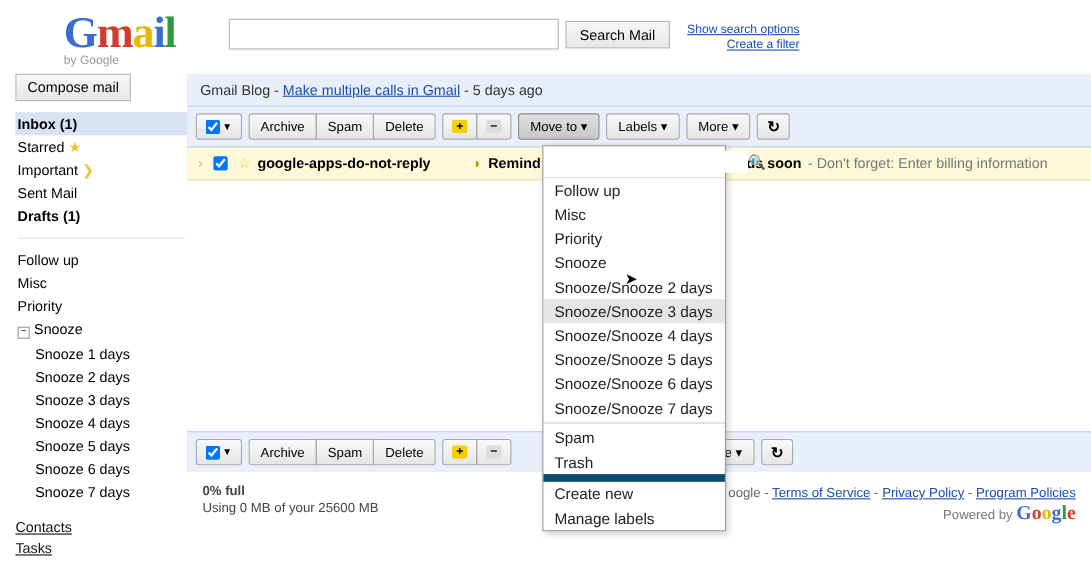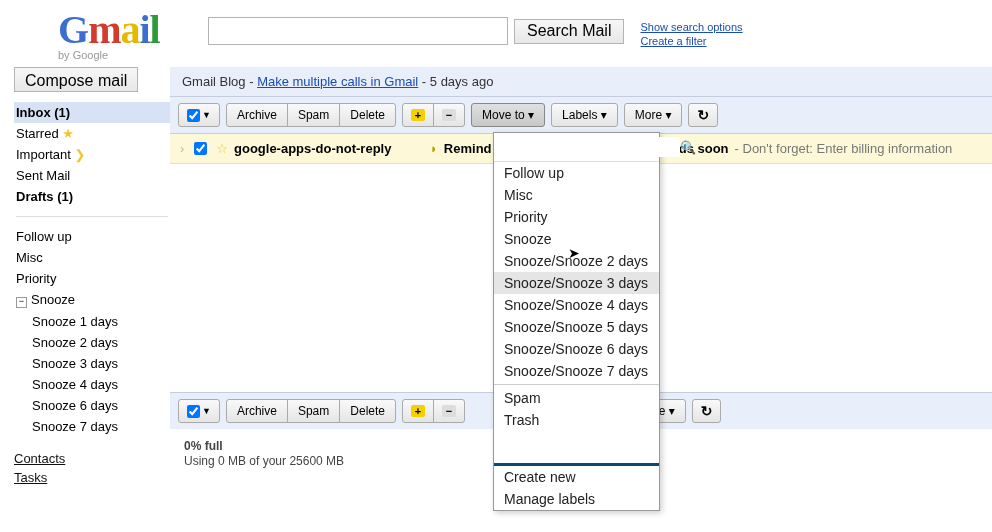--- a/index.html
+++ b/index.html
@@ -7,23 +7,23 @@
   .wrap{width:992px;height:532px;position:relative;overflow:hidden;}
   
   .header{display:flex;align-items:flex-start;padding:6px 10px 0 14px;margin-left:44px;}
   .logo{width:150px;flex:0 0 150px;}
   .logo .gmail{font-family:"Times New Roman",serif;font-size:40px;font-weight:bold;letter-spacing:-1px;}
   .logo .g1{color:#3b6ed0;} .logo .m1{color:#d23c2e;} .logo .a1{color:#e6b800;}
   .logo .i1{color:#3b6ed0;} .logo .l1{color:#2e9a3c;}
   .logo .by{font-size:11px;color:#999;margin-top:-4px;}
   .search-area{display:flex;align-items:center;gap:6px;margin-top:8px;}
   .search-input{width:290px;height:22px;border:1px solid #b4b4b4;background:#fff;padding:2px 4px;font-size:13px;}
-  .btn{background:linear-gradient(#f7f7f7,#e7e7e7);border:1px solid #b4b4b4;border-radius:0;height:25px;padding:0 12px;font-size:16px;cursor:pointer;}
+  .btn{background:linear-gradient(#f7f7f7,#e7e7e7);border:1px solid #b4b4b4;border-radius:0;height:25px;padding:0 12px;font-size:13px;cursor:pointer;}
   .search-links{font-size:11px;margin-left:10px;margin-top:6px;line-height:14px;}
-  .search-links a{color:#1a4db3;text-decoration:underline;display:block;}
+  .search-links a{color:#1a4db3;text-decoration:underline;display:block;text-align:right;}
   
   .body{display:flex;align-items:flex-start;margin-top:6px;}
   .sidebar{width:170px;flex:0 0 170px;padding-left:14px;box-sizing:border-box;}
   .compose{margin-bottom:10px;}
   .compose .btn{padding:4px 10px;}
   .navlist{list-style:none;margin:0;padding:0;}
   .navlist li{padding:3px 2px;font-size:13px;white-space:nowrap;}
   .navlist li.bold{font-weight:bold;}
   .navlist li.sel{background:#d7e2f4;}
   .navlist hr{border:none;border-top:1px solid #ddd;margin:6px 0;}
@@ -60,21 +60,21 @@
   .msgrow .snip{color:#777;}
   
   .dropdown{position:absolute;top:35px;left:323px;width:165px;background:#fff;border:1px solid #999;box-shadow:2px 2px 6px rgba(0,0,0,.2);z-index:50;}
   .dd-search{display:flex;align-items:center;padding:4px 6px;border-bottom:1px solid #ddd;}
   .dd-search input{flex:1;border:none;outline:none;font-size:13px;height:18px;}
   .dd-search .mag{color:#888;font-size:13px;}
   .dd-scroll{max-height:225px;overflow-y:scroll;position:relative;}
   .dd-item{padding:3px 10px;font-size:14px;cursor:pointer;white-space:nowrap;color:#222;}
   .dd-item.hover{background:#e5e5e5;}
   .dd-sep{border-top:1px solid #ccc;margin:2px 0;}
-  .dd-fixed{border-top:3px solid #0c4a6e;margin-top:32px;}
+  .dd-fixed{border-top:7px solid #0c4a6e;}
   .cursor-arrow{position:absolute;left:74px;top:83px;font-size:14px;pointer-events:none;}
   
   .toolbar2-area{position:absolute;top:325px;left:0;right:0;}
   .toolbar2{background:#e8eefa;border-top:1px solid #c4cde0;padding:6px 8px;display:flex;align-items:center;gap:6px;}
   .footer{padding:10px 14px 0 14px;font-size:12px;color:#444;display:flex;justify-content:space-between;align-items:flex-start;}
   .footer .left{line-height:15px;}
   .footer .right{text-align:right;line-height:18px;color:#666;}
   .footer .right a{color:#1a4db3;text-decoration:underline;}
   .powered{font-size:12px;color:#777;}
   .glogo{font-family:"Times New Roman",serif;font-weight:bold;font-size:18px;}
@@ -125,20 +125,21 @@
             <hr>
           </li>
       <li>Follow up</li>
       <li>Misc</li>
       <li>Priority</li>
       <li><span class="expander">−</span><span>Snooze</span></li>
       <li class="sub">Snooze 1 days</li>
       <li class="sub">Snooze 2 days</li>
       <li class="sub">Snooze 3 days</li>
       <li class="sub">Snooze 4 days</li>
+      <li class="sub">Snooze 5 days</li>
       <li class="sub">Snooze 6 days</li>
       <li class="sub">Snooze 7 days</li>
     </ul>
     <div class="bottom-links">
       <a href="#">Contacts</a>
       <a href="#">Tasks</a>
     </div>
   </div>
 
   <div class="main">
@@ -238,19 +239,30 @@
         <button class="tbtn">ore ▾</button>
         <button class="tbtn icon">
               <span class="refresh">↻</span>
             </button>
       </div>
       <div class="footer">
         <div class="left">
           <div><b>0% full</b></div>
           <div>Using 0 MB of your 25600 MB</div>
         </div>
+        <div class="right">
+          <div>
+            <span>oogle</span> -
+            <a href="#">Terms of Service</a> -
+            <a href="#">Privacy Policy</a> -
+            <a href="#">Program Policies</a>
+          </div>
+          <div class="powered">
+            <span>Powered by </span><span class="glogo"><span class="b">G</span><span class="r">o</span><span class="y">o</span><span class="b">g</span><span class="g">l</span><span class="r">e</span></span>
+          </div>
+        </div>
       </div>
     </div>
 
   </div>
 </div>
 
 </div>
 
 </body></html>

